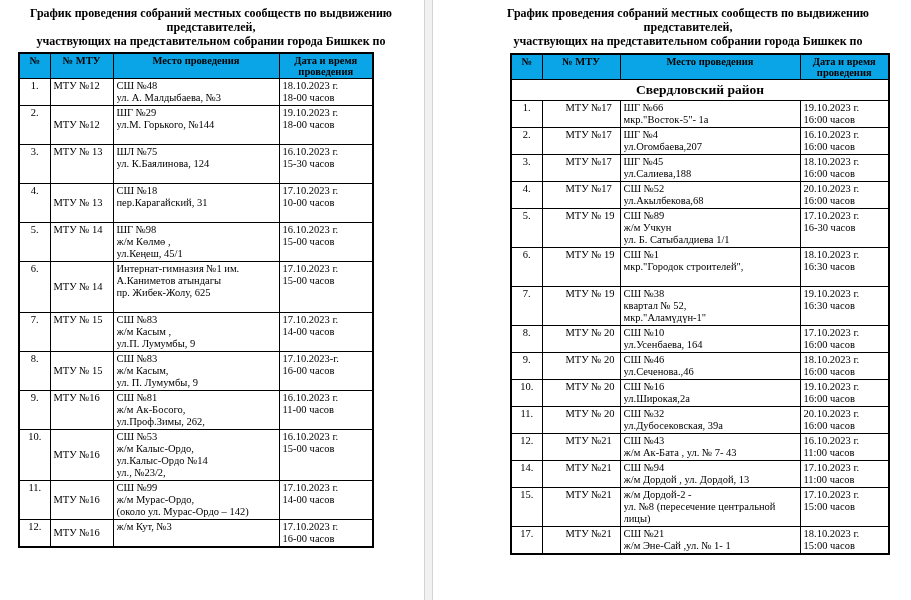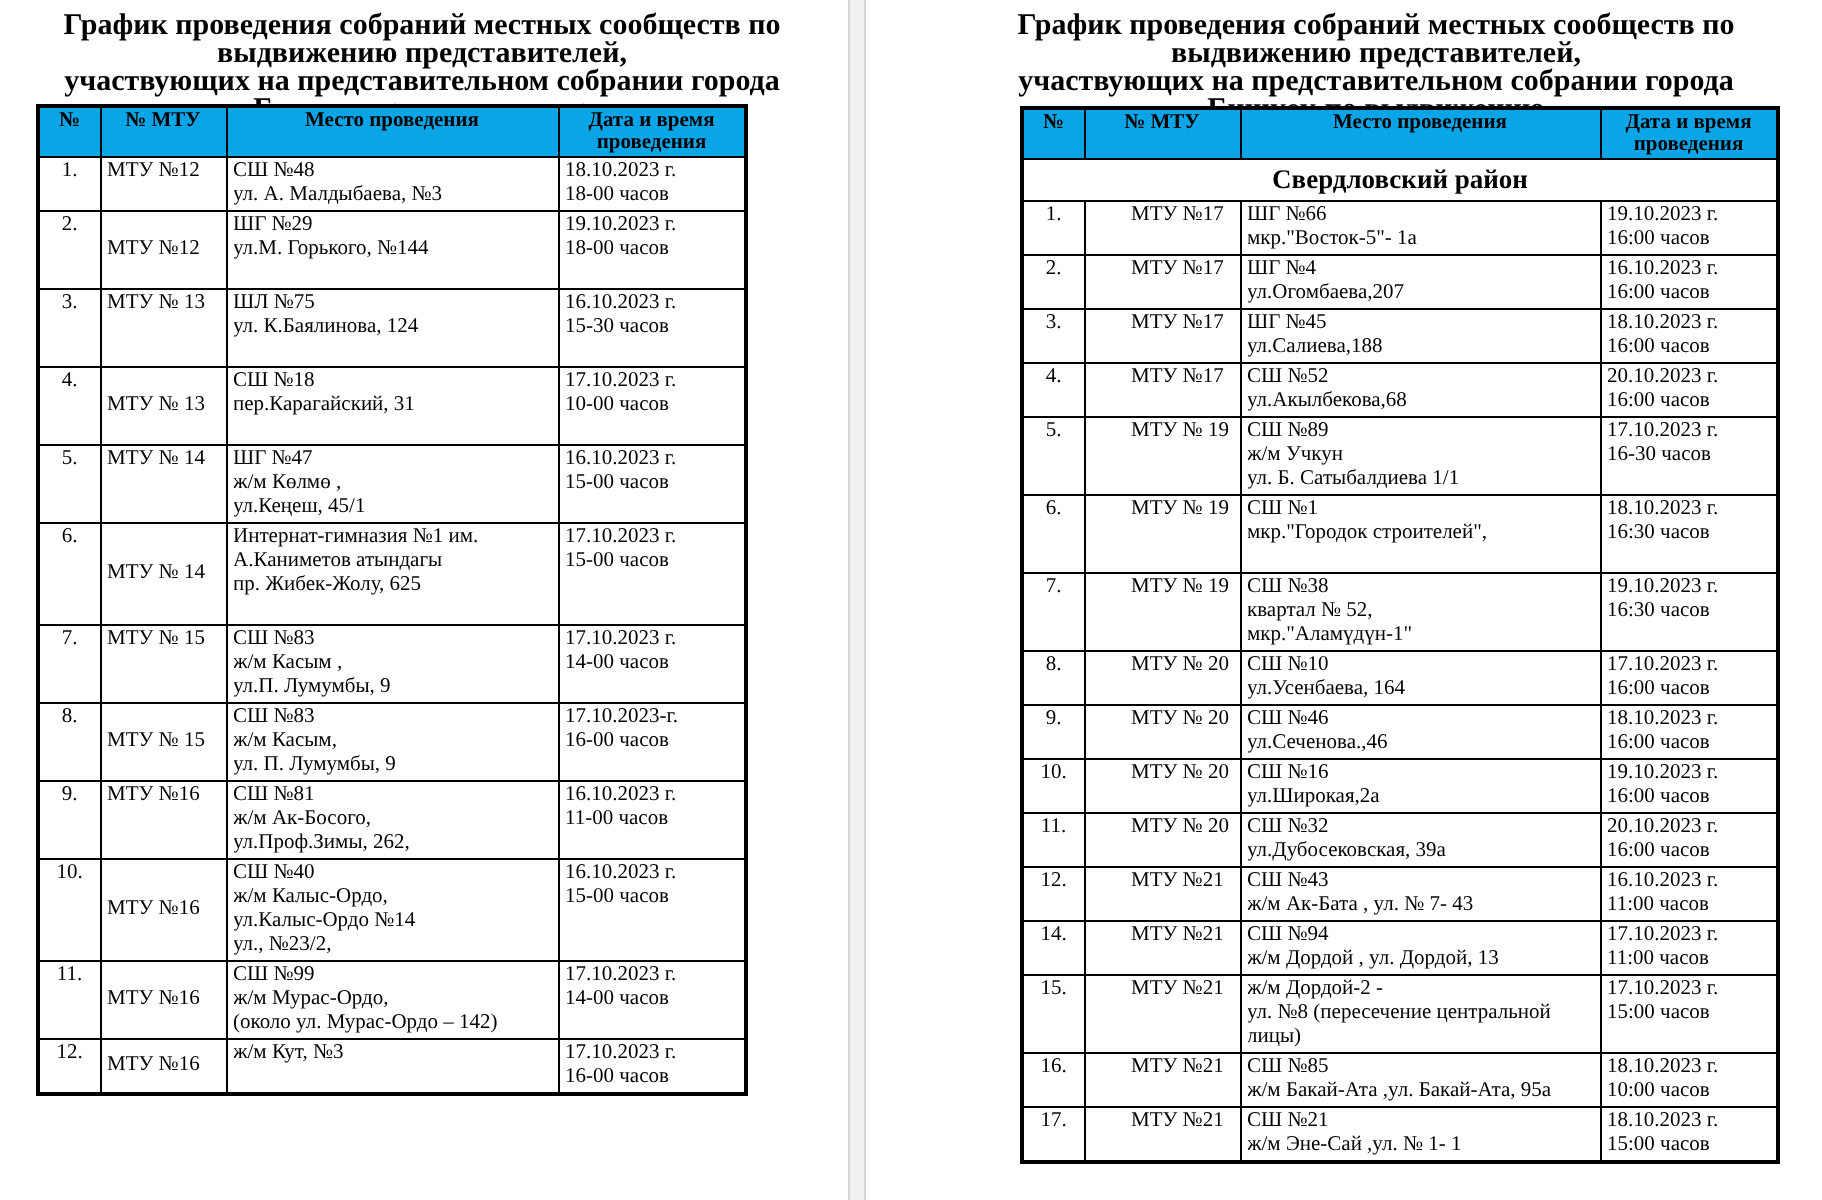--- a/index.html
+++ b/index.html
@@ -4,21 +4,21 @@
 <style>
   * { margin:0; padding:0; box-sizing:border-box; }
   html,body { width:911px; height:600px; overflow:hidden; background:#ffffff;
               font-family:"Liberation Serif", serif; color:#000; }
   .page { position:absolute; top:0; height:600px; background:#fff; }
   .page-left  { left:0;   width:424px; }
   .page-right { left:433px; width:478px; }
   .page-divider { position:absolute; top:0; left:424px; width:9px; height:600px;
                   background:#f1f1f1; border-left:1px solid #d4d4d4; border-right:1px solid #d4d4d4; }
   .doc-title { position:absolute; top:6px; text-align:center; font-weight:bold;
-               font-size:15px; line-height:14px; }
+               font-size:12px; line-height:14px; }
   .page-left  .doc-title { left:4px;  width:414px; }
   .page-right .doc-title { left:53px; width:404px; }
   table { border-collapse:collapse; table-layout:fixed; position:absolute;
           border:2px solid #000; }
   .page-left  table { top:52px; left:18px; width:354px; }
   .page-right table { top:53px; left:77px; width:378px; }
   col.c1 { width:31px; } 
   .page-left  col.c2 { width:63px; }  .page-left  col.c3 { width:166px; } .page-left  col.c4 { width:94px; }
   .page-right col.c2 { width:78px; }  .page-right col.c3 { width:180px; } .page-right col.c4 { width:89px; }
   th, td { border:1px solid #000; vertical-align:top; font-size:10.5px; line-height:12px; }
@@ -107,21 +107,21 @@
           </td>
           <td class="c-date">
             <div class="line">17.10.2023 г.</div>
             <div class="line">10-00 часов</div>
           </td>
         </tr>
         <tr>
           <td class="c-num">5.</td>
           <td class="c-mtu">МТУ № 14</td>
           <td class="c-place">
-            <div class="line">ШГ №47</div>
+            <div class="line">ШГ №98</div>
             <div class="line">ж/м Көлмө ,</div>
             <div class="line">ул.Кеңеш, 45/1</div>
           </td>
           <td class="c-date">
             <div class="line">16.10.2023 г.</div>
             <div class="line">15-00 часов</div>
           </td>
         </tr>
         <tr>
           <td class="c-num">6.</td>
@@ -173,21 +173,21 @@
           </td>
           <td class="c-date">
             <div class="line">16.10.2023 г.</div>
             <div class="line">11-00 часов</div>
           </td>
         </tr>
         <tr>
           <td class="c-num">10.</td>
           <td class="c-mtu v-mid">МТУ №16</td>
           <td class="c-place">
-            <div class="line">СШ №40</div>
+            <div class="line">СШ №53</div>
             <div class="line">ж/м Калыс-Ордо,</div>
             <div class="line">ул.Калыс-Ордо №14</div>
             <div class="line">ул., №23/2,</div>
           </td>
           <td class="c-date">
             <div class="line">16.10.2023 г.</div>
             <div class="line">15-00 часов</div>
           </td>
         </tr>
         <tr>
@@ -411,32 +411,20 @@
             <div class="line">ж/м Дордой-2 -</div>
             <div class="line">ул. №8 (пересечение центральной</div>
             <div class="line">лицы)</div>
           </td>
           <td class="c-date">
             <div class="line">17.10.2023 г.</div>
             <div class="line">15:00 часов</div>
           </td>
         </tr>
         <tr>
-          <td class="c-num">16.</td>
-          <td class="c-mtu">МТУ №21</td>
-          <td class="c-place">
-            <div class="line">СШ №85</div>
-            <div class="line">ж/м Бакай-Ата ,ул. Бакай-Ата, 95а</div>
-          </td>
-          <td class="c-date">
-            <div class="line">18.10.2023 г.</div>
-            <div class="line">10:00 часов</div>
-          </td>
-        </tr>
-        <tr>
           <td class="c-num">17.</td>
           <td class="c-mtu">МТУ №21</td>
           <td class="c-place">
             <div class="line">СШ №21</div>
             <div class="line">ж/м Эне-Сай ,ул. № 1- 1</div>
           </td>
           <td class="c-date">
             <div class="line">18.10.2023 г.</div>
             <div class="line">15:00 часов</div>
           </td>

